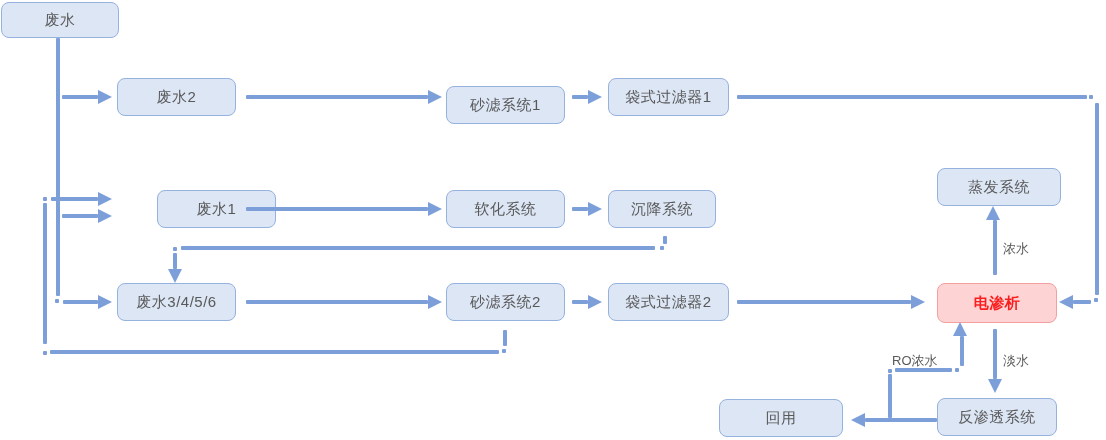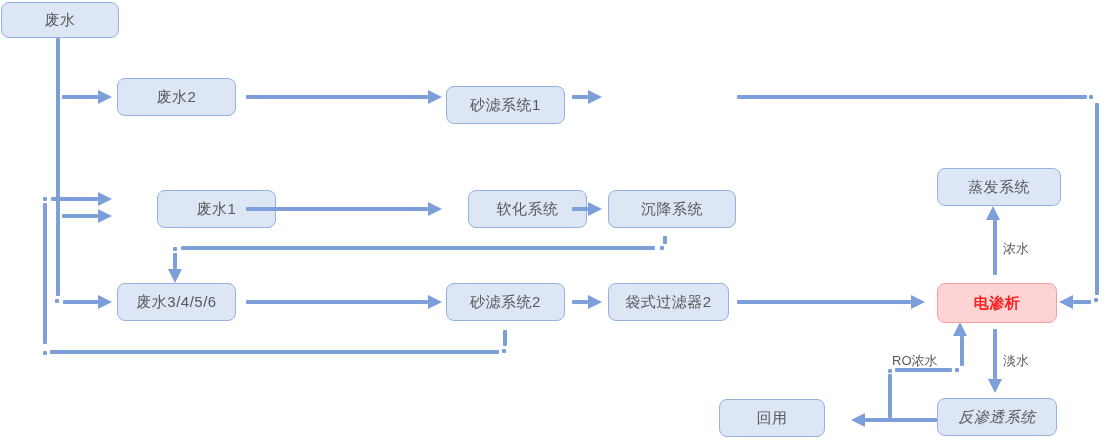--- a/index.html
+++ b/index.html
@@ -28,30 +28,31 @@
   .flow-label{position:absolute;font-size:13px;color:var(--label-text,#595959);white-space:nowrap;}
 </style>
 </head>
 <body>
 
 <div class="canvas">
 
   <div class="node" style="left:1px;top:2px;width:118px;height:36px;">废水</div>
   <div class="node" style="left:117px;top:78px;">废水2</div>
   <div class="node" style="left:446px;top:78px;margin-top:8px;">砂滤系统1</div>
+  <div class="node" style="left:608px;top:78px;width:121px;">袋式过滤器1</div>
   <div class="node" style="left:117px;top:190px;margin-left:40px;">废水1</div>
-  <div class="node" style="left:446px;top:190px;margin-left:22px;">软化系统</div>
-  <div class="node" style="left:608px;top:190px;width:128px;">沉降系统</div>
+  <div class="node" style="left:446px;top:190px;">软化系统</div>
+  <div class="node" style="left:608px;top:190px;width:108px;">沉降系统</div>
   <div class="node" style="left:117px;top:283px;border-radius:8px;">废水3/4/5/6</div>
   <div class="node" style="left:446px;top:283px;">砂滤系统2</div>
   <div class="node" style="left:608px;top:283px;width:121px;">袋式过滤器2</div>
   <div class="node" style="left:937px;top:168px;width:124px;">蒸发系统</div>
   <div class="node red" style="left:937px;top:283px;width:120px;height:40px;font-weight:bold;">电渗析</div>
-  <div class="node" style="left:937px;top:398px;width:120px;font-style:italic;">反渗透系统</div>
-  <div class="node" style="left:719px;top:399px;width:106px;">回用</div>
+  <div class="node" style="left:937px;top:398px;width:120px;">反渗透系统</div>
+  <div class="node" style="left:719px;top:399px;width:124px;">回用</div>
 
   <div>
     <div class="seg-v" style="left:56px;top:38px;height:258px;"></div>
     <div class="dot" style="left:55px;top:299px;"></div>
     <div class="seg-h" style="left:62px;top:95px;width:36px;"></div>
     <div class="ah-r" style="left:98px;top:90px;"></div>
     <div class="seg-h" style="left:62px;top:214px;width:36px;"></div>
     <div class="ah-r" style="left:98px;top:209px;"></div>
     <div class="seg-h" style="left:63px;top:300px;width:35px;"></div>
     <div class="ah-r" style="left:98px;top:295px;"></div>

